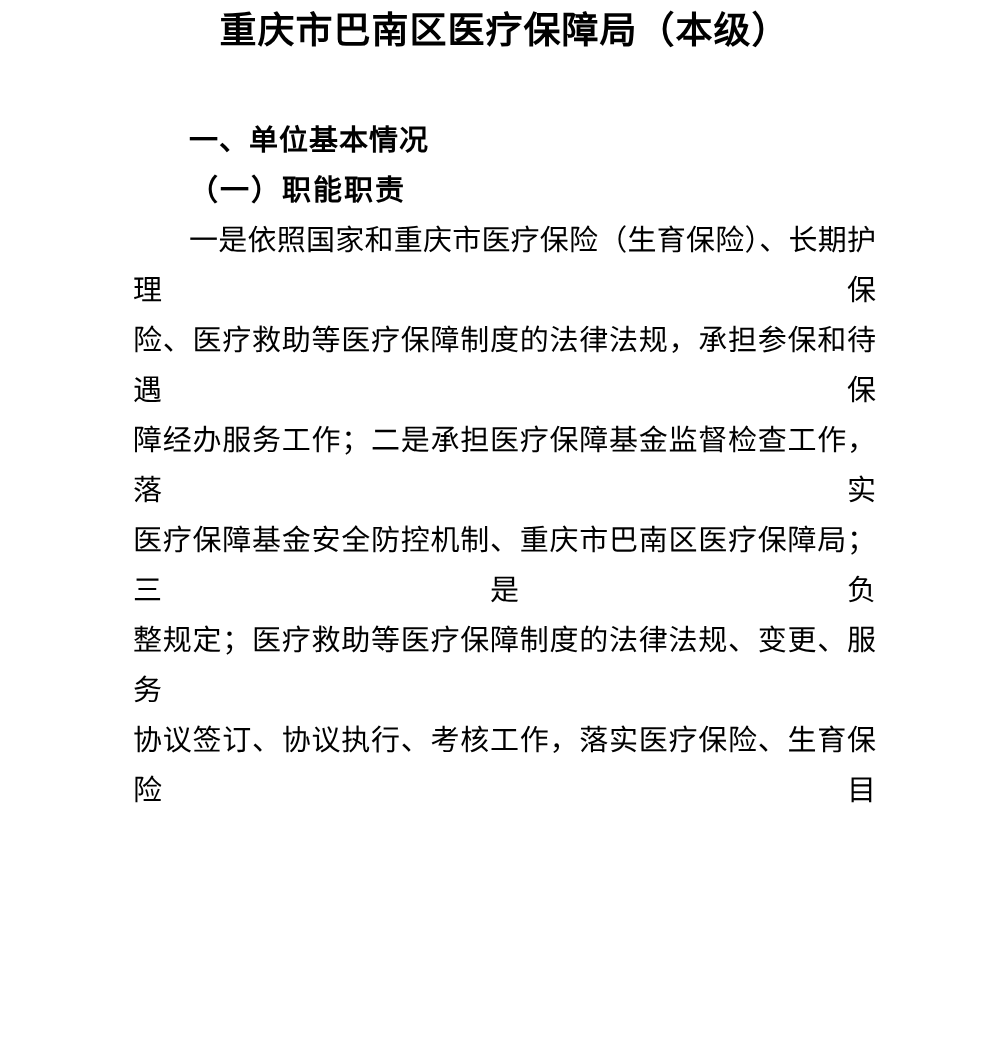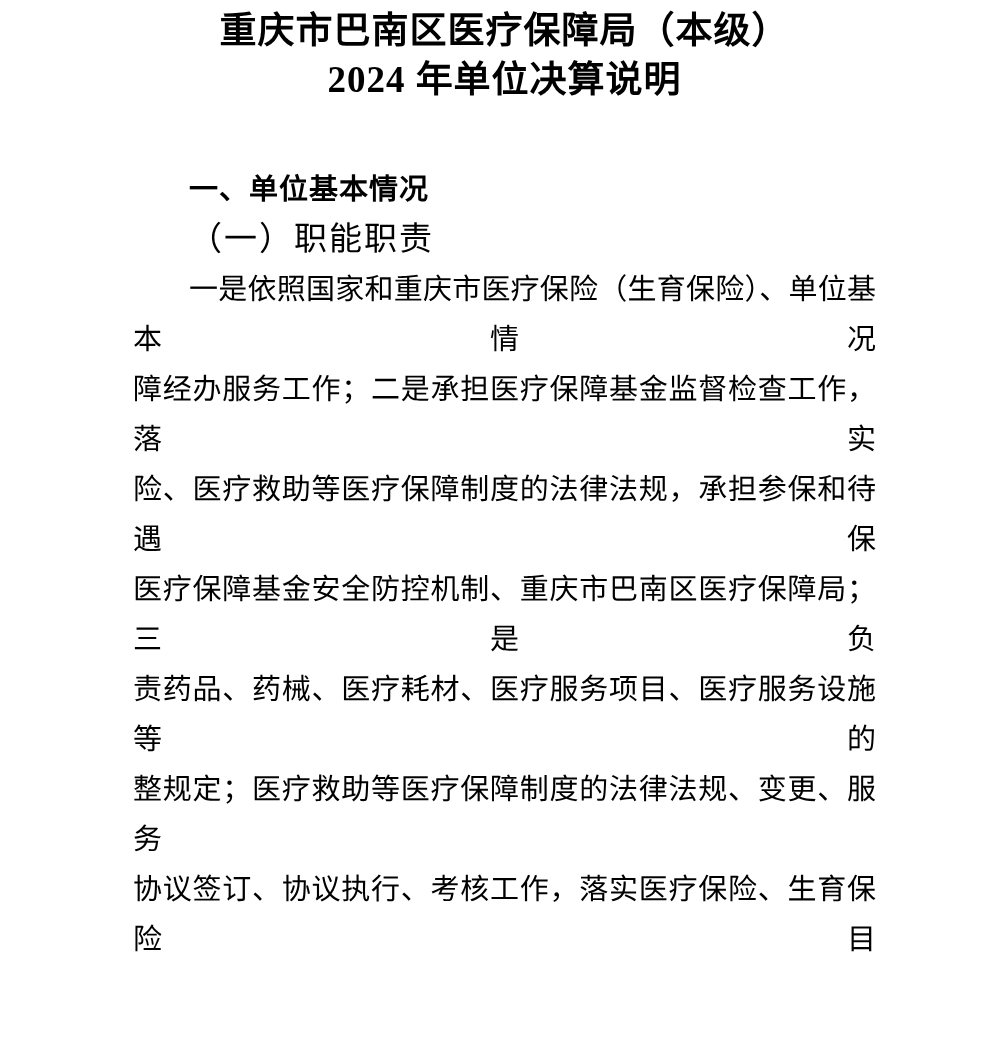--- a/index.html
+++ b/index.html
@@ -29,22 +29,22 @@
     margin-top: 60px;
     font-family: Liberation Sans, sans-serif;
     font-weight: 700;
     font-size: 29px;
     line-height: 50px;
     text-indent: 56px;
     letter-spacing: 1px;
   }
   .subsection-heading {
     font-family: "Liberation Serif", "DejaVu Serif", serif;
-    font-weight: 400;
-    font-size: 33px;
+    font-weight: 700;
+    font-size: 29px;
     line-height: 50px;
     text-indent: 56px;
     letter-spacing: 2px;
   }
   .body-line {
     font-family: "Liberation Serif", "DejaVu Serif", serif;
     font-weight: 400;
     font-size: 29px;
     line-height: 50px;
     text-align: justify;
@@ -56,31 +56,29 @@
     text-indent: 56px;
   }
 </style>
 </head>
 <body>
 
 <div class="page">
 
   <div class="doc-title">
     <div>重庆市巴南区医疗保障局（本级）</div>
-    <div>2024 年单位决算说明</div>
   </div>
 
   <div class="section-heading">一、单位基本情况</div>
 
   <div class="subsection-heading">（一）职能职责</div>
 
   <div>
-    <div class="body-line first">一是依照国家和重庆市医疗保险（生育保险）、单位基本情况</div>
+    <div class="body-line first">一是依照国家和重庆市医疗保险（生育保险）、长期护理保</div>
+    <div class="body-line">险、医疗救助等医疗保障制度的法律法规，承担参保和待遇保</div>
     <div class="body-line">障经办服务工作；二是承担医疗保障基金监督检查工作，落实</div>
-    <div class="body-line">险、医疗救助等医疗保障制度的法律法规，承担参保和待遇保</div>
     <div class="body-line">医疗保障基金安全防控机制、重庆市巴南区医疗保障局；三是负</div>
-    <div class="body-line">责药品、药械、医疗耗材、医疗服务项目、医疗服务设施等的</div>
     <div class="body-line">整规定；医疗救助等医疗保障制度的法律法规、变更、服务</div>
     <div class="body-line">协议签订、协议执行、考核工作，落实医疗保险、生育保险目</div>
 
   </div>
 
 </div>
 
 </body></html>

